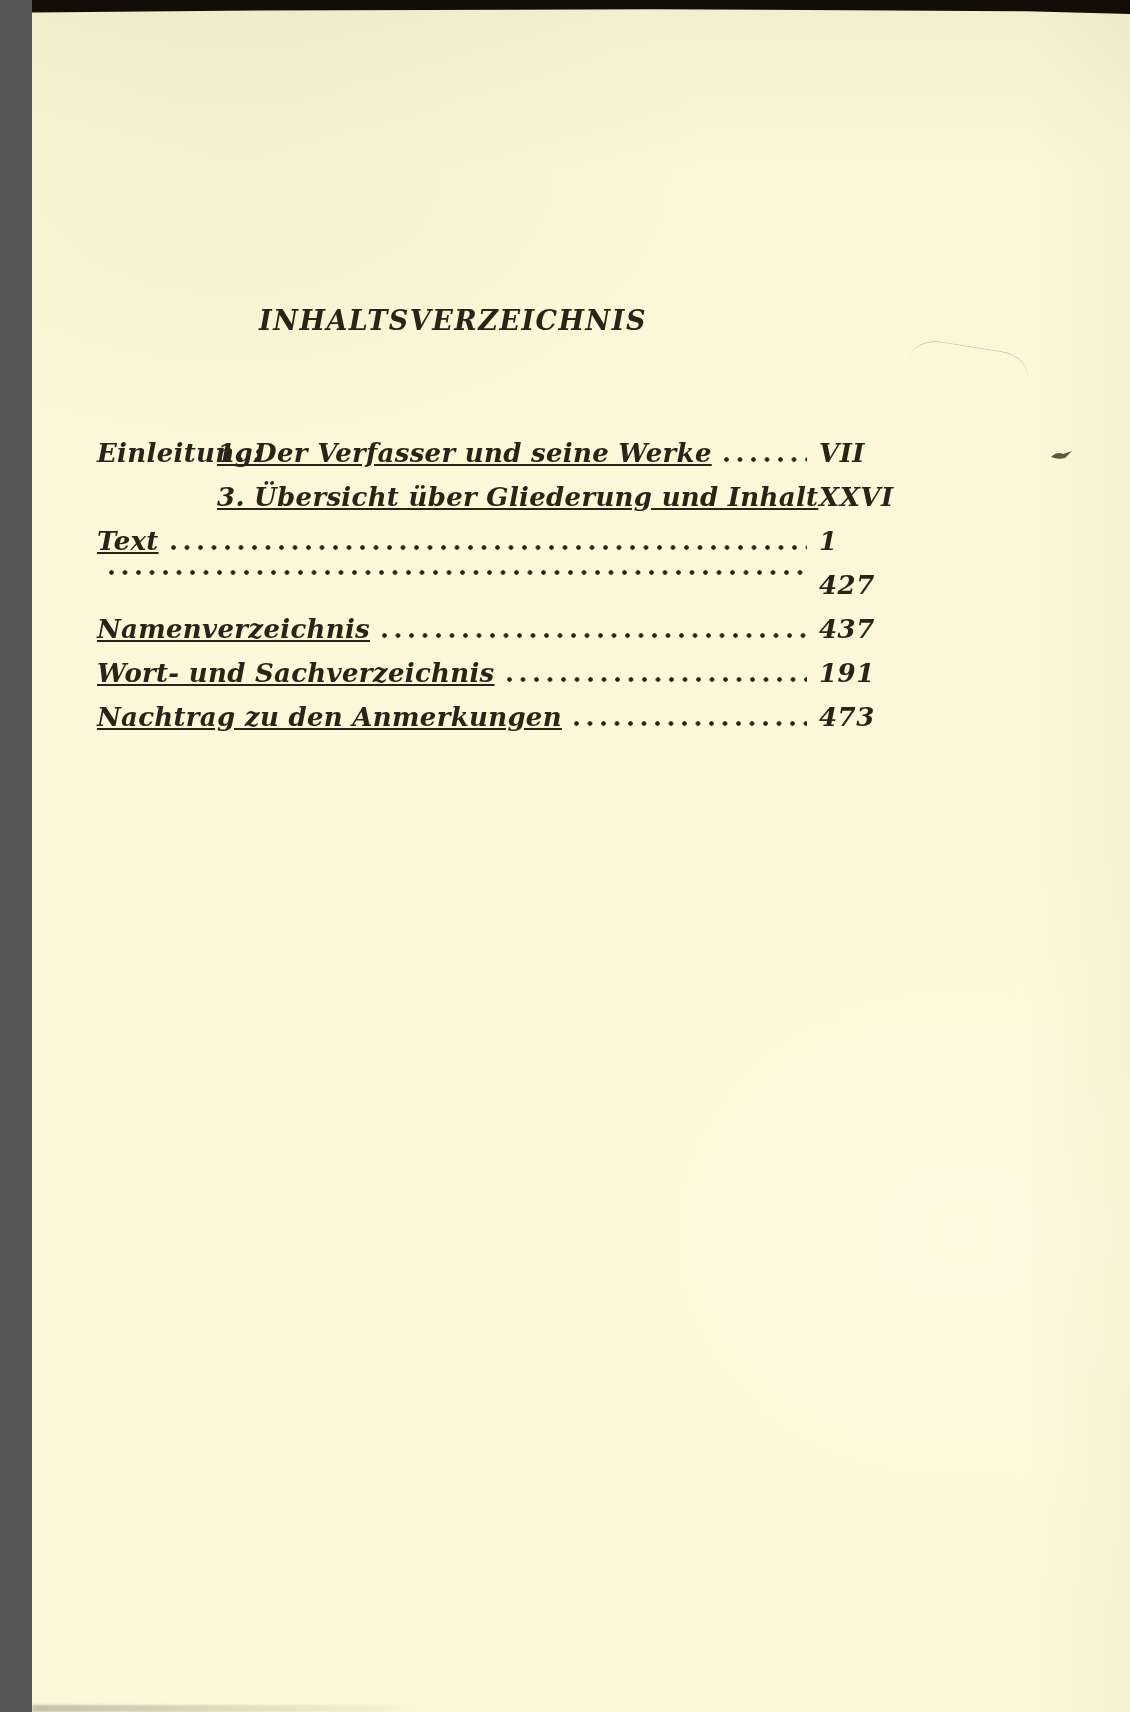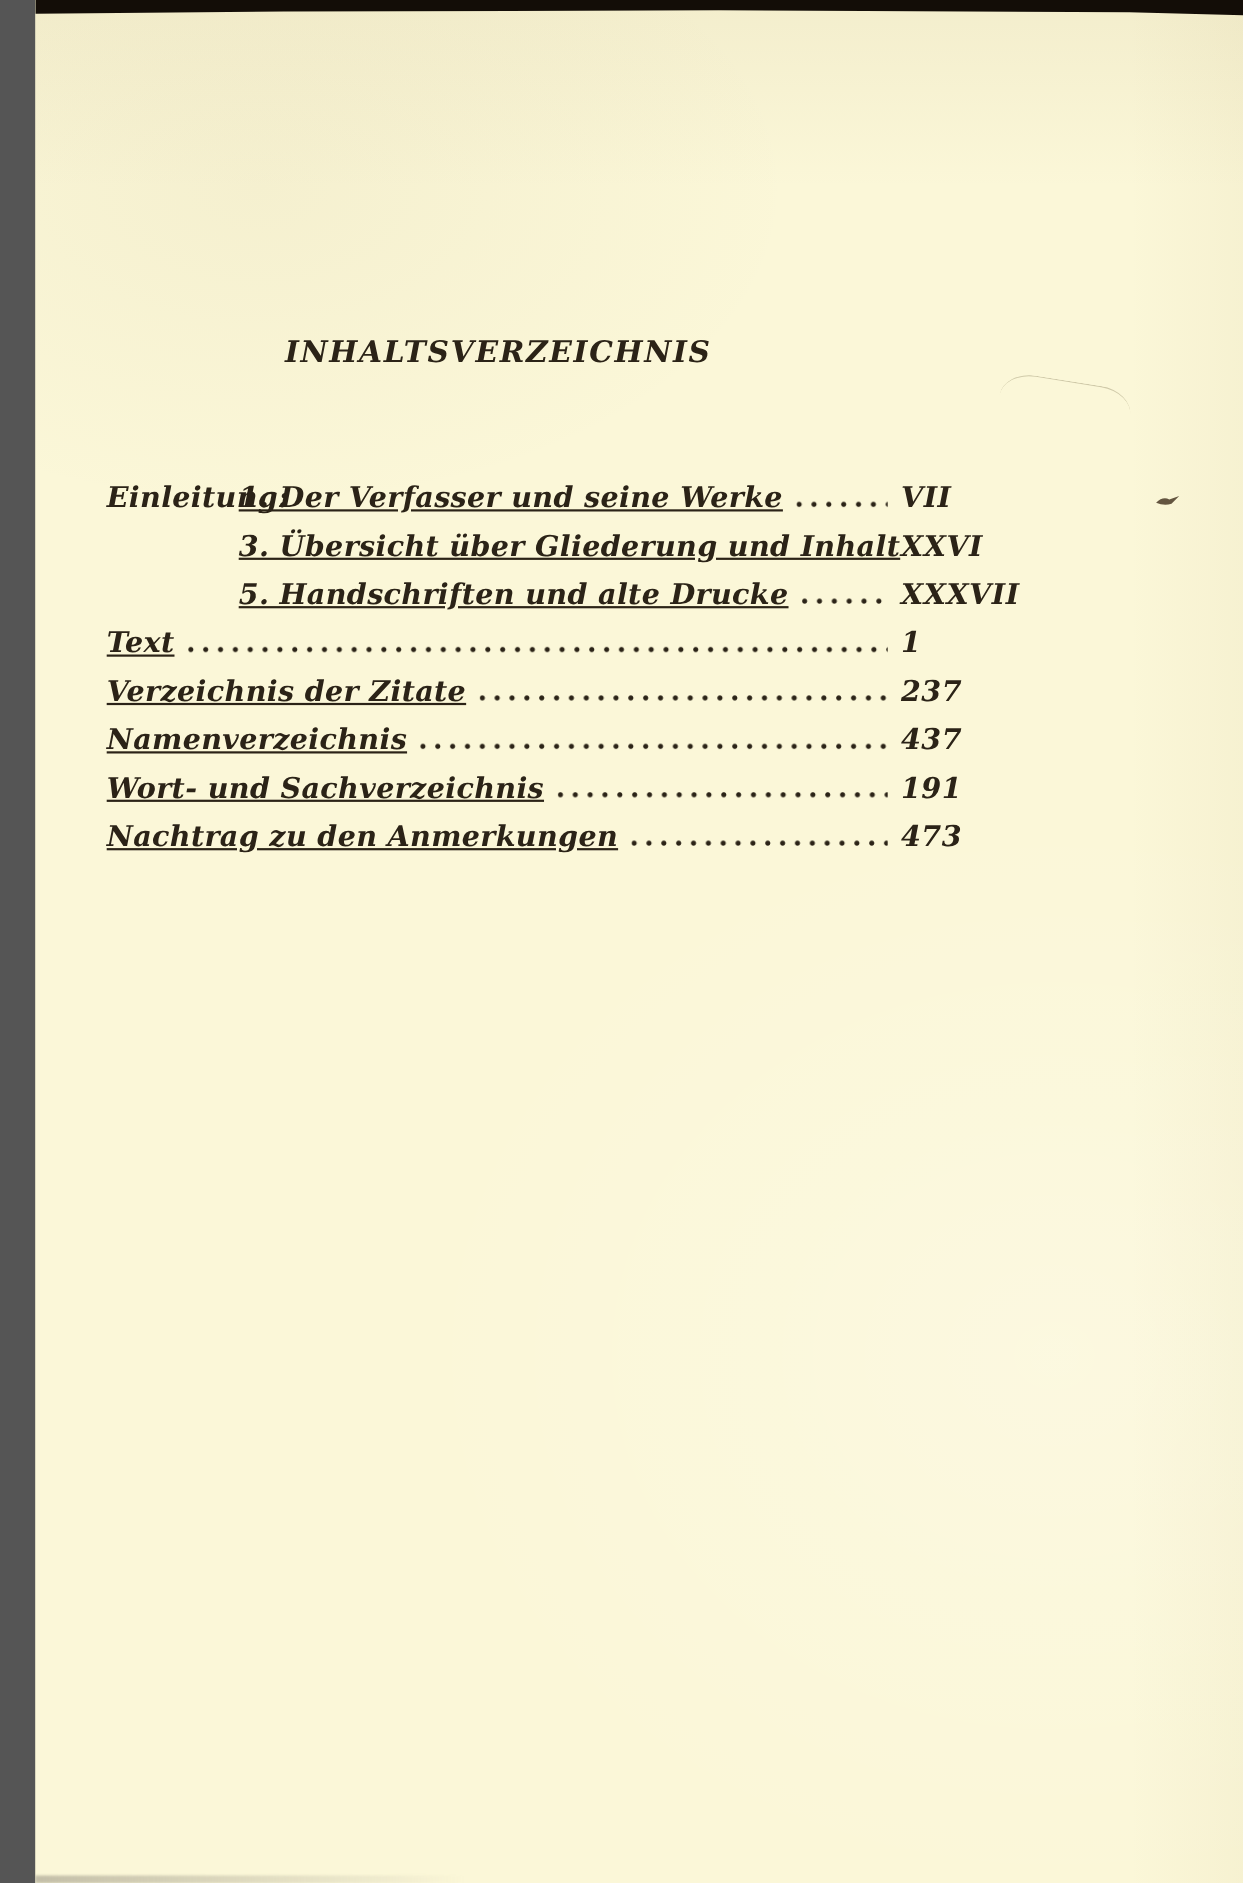--- a/index.html
+++ b/index.html
@@ -108,40 +108,33 @@
 
 
   <div class="toc-row">
     <span class="group"></span>
     <span class="label">3. Übersicht über Gliederung und Inhalt</span>
     <span class="dots"></span>
     <span class="page">XXVI</span>
   </div>
 
 
-  <div class="toc-row">
-    <span class="group"></span>
-    <span class="label">5. Handschriften und alte Drucke</span>
-    <span class="dots"></span>
-    <span class="page">XXXVII</span>
-  </div>
 
 
   <div class="toc-row">
 
     <span class="label">Text</span>
     <span class="dots"></span>
     <span class="page">1</span>
   </div>
 
   <div class="toc-row">
 
-    <span class="label">Verzeichnis der Zitate</span>
     <span class="dots"></span>
-    <span class="page">237</span>
+    <span class="page">427</span>
   </div>
 
   <div class="toc-row">
 
     <span class="label">Namenverzeichnis</span>
     <span class="dots"></span>
     <span class="page">437</span>
   </div>
 
   <div class="toc-row">

